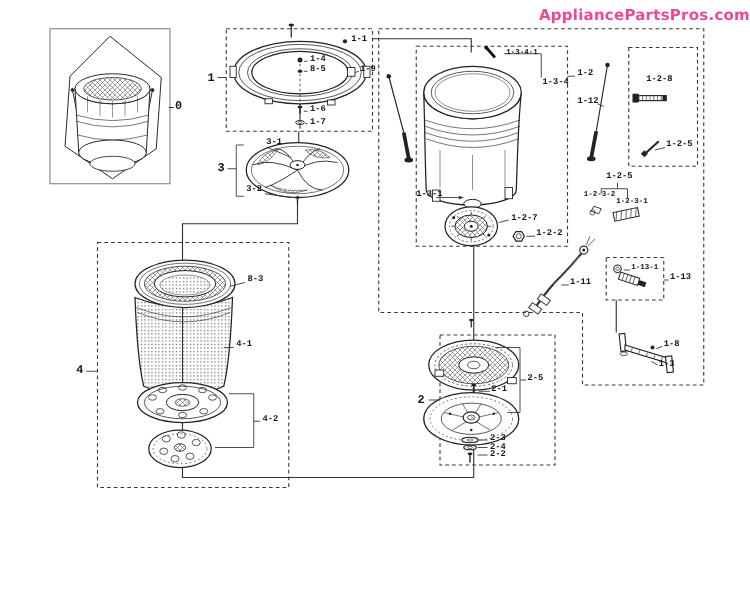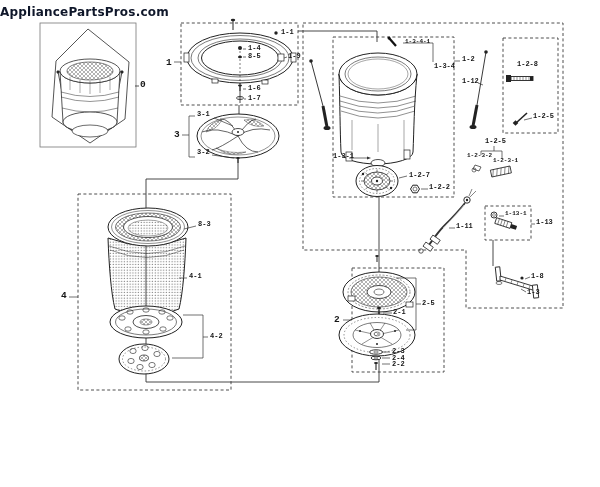--- a/index.html
+++ b/index.html
@@ -1,19 +1,19 @@
 <!DOCTYPE html>
 <html><head>
 <meta charset="utf-8">
 <style>
   html,body{margin:0;padding:0;background:#fff;}
   .stage{position:relative;width:600px;height:487px;background:#ffffff;
          font-family:"DejaVu Sans",sans-serif;overflow:hidden;}
-  .watermark{position:absolute;top:5px;left:0;right:0;text-align:left;
-             font-size:12px;font-weight:bold;color:#0f172a;letter-spacing:.2px;}
+  .watermark{position:absolute;top:5px;left:0;right:0;text-align:right;
+             font-size:12px;font-weight:bold;color:#ec4899;letter-spacing:.2px;}
   .canvas{position:absolute;left:0;top:0;}
   .lbl{position:absolute;font-size:7px;font-weight:bold;color:#161616;
        line-height:1;white-space:nowrap;font-family:Liberation Mono, monospace;}
   .lbl-sm{font-size:6px;}
   .lbl-lg{font-size:9.5px;}
 </style>
 </head>
 <body>
 
 <div class="stage">
@@ -291,21 +291,21 @@
   </svg>
 
   <span class="lbl lbl-lg" style="left:140px;top:80px">0</span>
   <span class="lbl lbl-lg" style="left:166px;top:58px">1</span>
   <span class="lbl" style="left:281px;top:29px">1-1</span>
   <span class="lbl" style="left:248px;top:45px">1-4</span>
   <span class="lbl" style="left:248px;top:53px">8-5</span>
   <span class="lbl" style="left:288px;top:53px">1-9</span>
   <span class="lbl" style="left:248px;top:85px">1-6</span>
   <span class="lbl" style="left:248px;top:95px">1-7</span>
-  <span class="lbl" style="left:197px;top:111px">3-1</span>
+  <span class="lbl" style="left:213px;top:111px">3-1</span>
   <span class="lbl lbl-lg" style="left:174px;top:130px">3</span>
   <span class="lbl" style="left:197px;top:149px">3-2</span>
   <span class="lbl lbl-lg" style="left:61px;top:291px">4</span>
   <span class="lbl" style="left:198px;top:221px">8-3</span>
   <span class="lbl" style="left:189px;top:273px">4-1</span>
   <span class="lbl" style="left:210px;top:333px">4-2</span>
   <span class="lbl lbl-sm" style="left:405px;top:39px">1-3-4-1</span>
   <span class="lbl" style="left:434px;top:63px">1-3-4</span>
   <span class="lbl" style="left:462px;top:56px">1-2</span>
   <span class="lbl" style="left:462px;top:78px">1-12</span>

